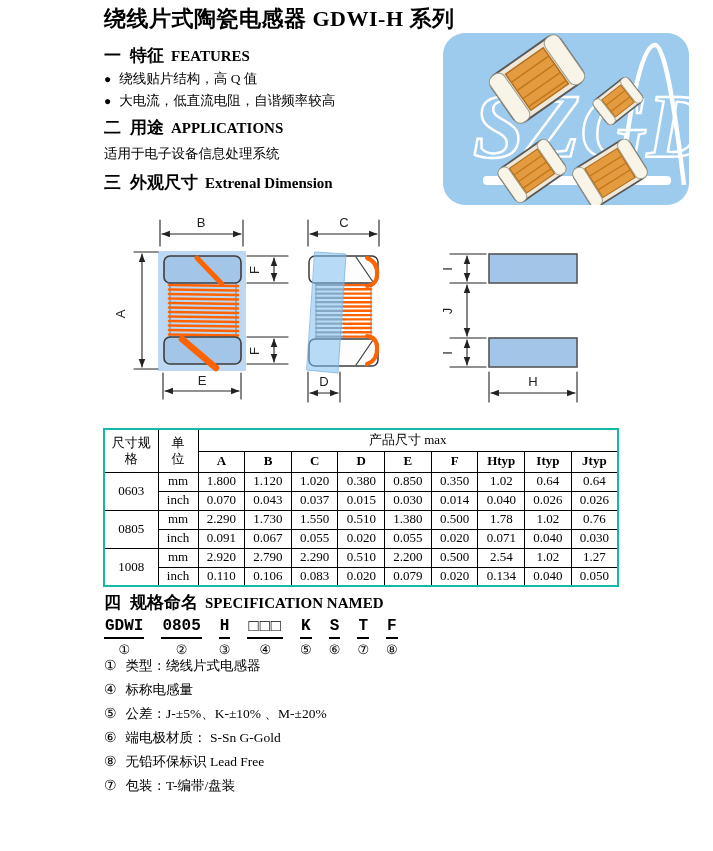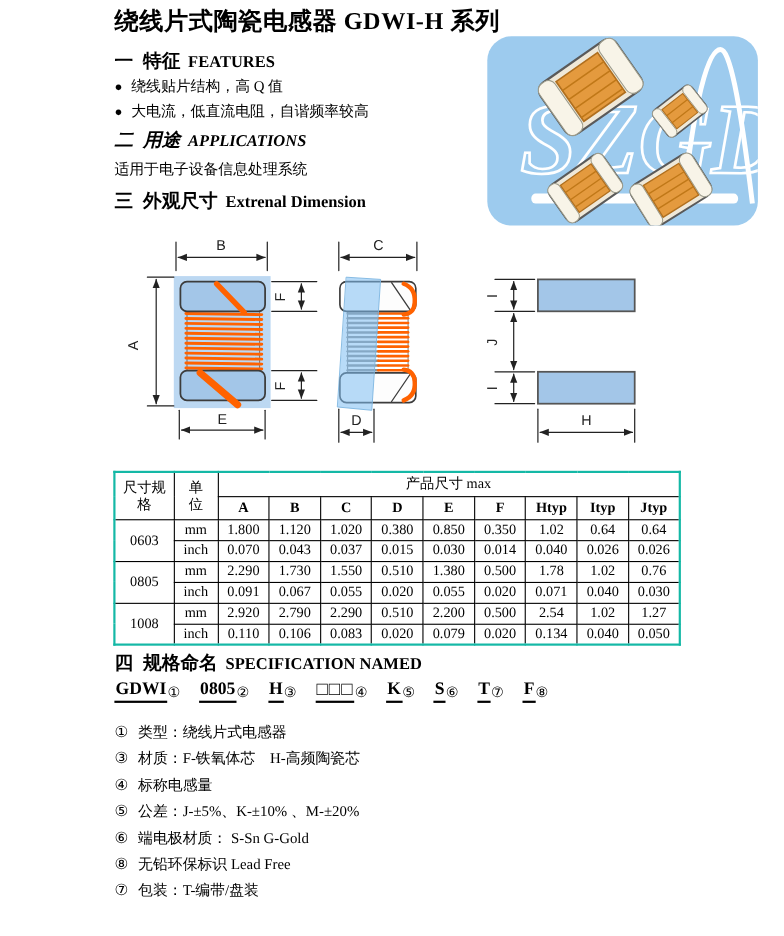--- a/index.html
+++ b/index.html
@@ -10,21 +10,21 @@
   
   .doc-title{
     position:absolute;left:104px;top:4px;font-size:22px;font-weight:bold;
     letter-spacing:0.5px;white-space:nowrap;
   }
   .sec-head{position:absolute;left:104px;font-weight:bold;white-space:nowrap;}
   .sec-head .cn{font-size:17px;text-align:right;}
   .sec-head .num{font-size:17px;margin-right:9px;}
   .sec-head .en{font-size:15px;margin-left:7px;}
   #head-features{top:44px;}
-  #head-applications{top:116px;font-style:italic;}
+  #head-applications{top:116px;}
   #head-dimensions{top:171px;}
   #head-naming{top:591px;}
   .bullet-list{position:absolute;left:104px;top:68px;}
   .bullet-line{height:22px;line-height:22px;font-size:13.5px;white-space:nowrap;}
   .bullet-line .dot{font-size:12px;margin-right:8px;}
   .body-text{position:absolute;left:104px;top:145px;font-size:13.5px;white-space:nowrap;}
   
   .logo{
     position:absolute;left:443px;top:33px;width:218px;height:172px;
     background:#9DCBEE;border-radius:22px;overflow:hidden;padding-left:28px;
@@ -45,21 +45,21 @@
   table.dim-table thead tr:first-child{height:22px;}
   table.dim-table thead tr:last-child{height:21px;}
   table.dim-table tbody tr{height:19px;}
   table.dim-table .wrap{white-space:pre-line;}
   table.dim-table .dim-th{font-weight:bold;}
   
   .part-code{
     position:absolute;left:104px;top:617px;display:flex;column-gap:17px;
     align-items:flex-start;
   }
-  .pc-seg{display:flex;flex-direction:row;align-items:center;}
+  .pc-seg{display:flex;flex-direction:column;align-items:center;font-family:Liberation Mono, monospace;}
   .pc-code{
     font-size:16px;font-weight:bold;border-bottom:2px solid #000;
     padding:0 1px 1px 1px;line-height:19px;white-space:nowrap;
   }
   .pc-boxes{font-size:17px;letter-spacing:1px;font-weight:normal;}
   .pc-idx{font-size:13px;margin-top:3px;}
   
   .spec-list{position:absolute;left:104px;top:654px;}
   .spec-item{height:24px;line-height:24px;font-size:13.5px;white-space:nowrap;}
   .spec-item .num{font-size:14px;margin-right:9px;}
@@ -434,21 +434,20 @@
       <span class="pc-idx">⑦</span>
     </div>
     <div class="pc-seg">
       <span class="pc-code">F</span>
       <span class="pc-idx">⑧</span>
     </div>
   </div>
 
   <div class="spec-list">
     <div class="spec-item"><span class="num">①</span><span>类型：绕线片式电感器</span></div>
-    <div class="spec-item"><span class="num">③</span><span>材质：F-铁氧体芯　H-高频陶瓷芯</span></div>
     <div class="spec-item"><span class="num">④</span><span>标称电感量</span></div>
     <div class="spec-item"><span class="num">⑤</span><span>公差：J-±5%、K-±10% 、M-±20%</span></div>
     <div class="spec-item"><span class="num">⑥</span><span>端电极材质： S-Sn  G-Gold</span></div>
     <div class="spec-item"><span class="num">⑧</span><span>无铅环保标识 Lead Free</span></div>
     <div class="spec-item"><span class="num">⑦</span><span>包装：T-编带/盘装</span></div>
   </div>
 
 </div>
 
 </body></html>

